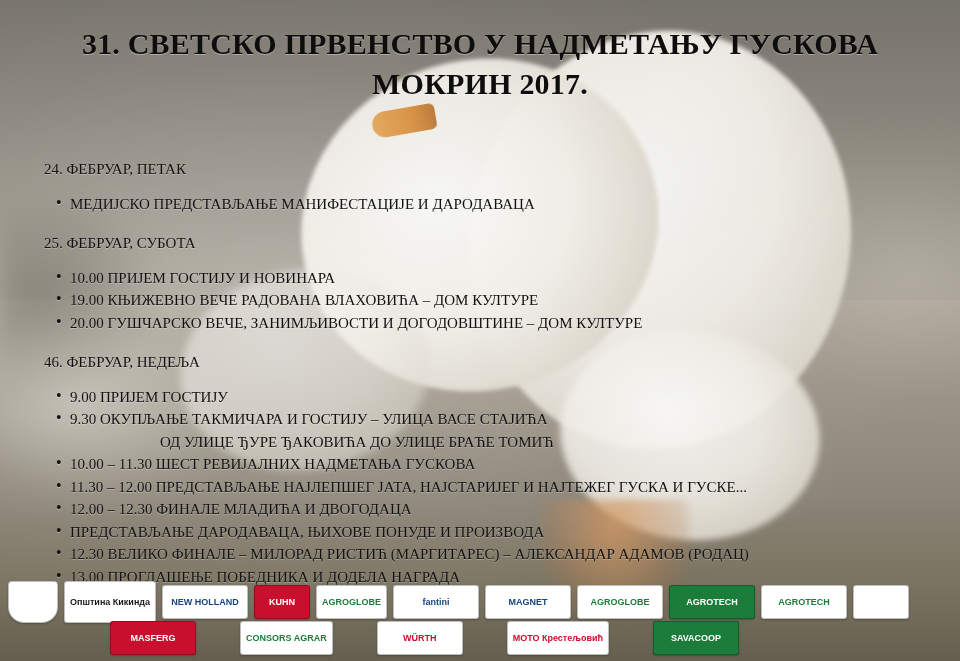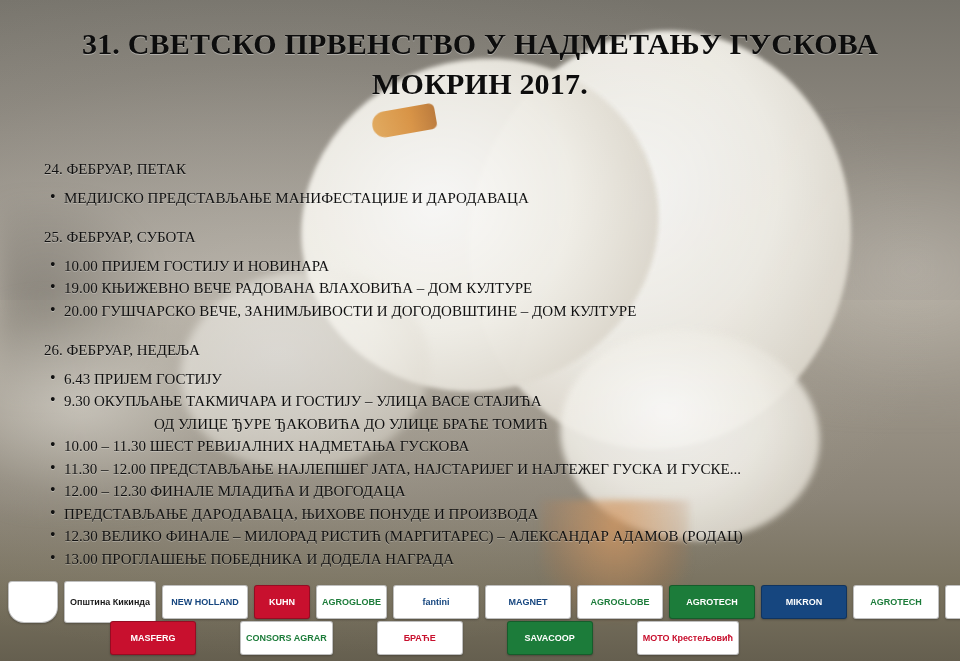--- a/index.html
+++ b/index.html
@@ -102,21 +102,21 @@
     color: #111111;
     font-family: "Liberation Serif", serif;
     font-weight: normal;
     font-size: 15px;
     line-height: 22.5px;
     text-shadow: 0 1px 0 rgba(255,255,255,0.30);
   }
   .day { margin-bottom: 0px; }
   .day + .day { margin-top: 17px; }
   .day-head { padding-left: 2px; }
-  .items { list-style: none; margin: 6px; padding: 0; }
+  .items { list-style: none; margin: 12px; padding: 0; }
   .items li {
     position: relative;
     padding-left: 16px;
   }
   .items li.bulleted::before {
     content: "•";
     position: absolute;
     left: 2px;
     top: -1px;
     font-size: 16px;
@@ -207,23 +207,23 @@
     <div class="day">
       <div class="day-head">25. ФЕБРУАР, СУБОТА</div>
       <ul class="items">
         <li class="bulleted">10.00 ПРИЈЕМ ГОСТИЈУ И НОВИНАРА</li>
         <li class="bulleted">19.00 КЊИЖЕВНО ВЕЧЕ РАДОВАНА ВЛАХОВИЋА – ДОМ КУЛТУРЕ</li>
         <li class="bulleted">20.00 ГУШЧАРСКО ВЕЧЕ, ЗАНИМЉИВОСТИ И ДОГОДОВШТИНЕ – ДОМ КУЛТУРЕ</li>
       </ul>
     </div>
 
     <div class="day">
-      <div class="day-head">26. ФЕБРУАР, НЕДЕЉА</div>
+      <div class="day-head">46. ФЕБРУАР, НЕДЕЉА</div>
       <ul class="items">
-        <li class="bulleted">6.43 ПРИЈЕМ ГОСТИЈУ</li>
+        <li class="bulleted">9.00 ПРИЈЕМ ГОСТИЈУ</li>
         <li class="bulleted">9.30 ОКУПЉАЊЕ ТАКМИЧАРА И ГОСТИЈУ – УЛИЦА ВАСЕ СТАЈИЋА</li>
         <li class="cont">ОД УЛИЦЕ ЂУРЕ ЂАКОВИЋА ДО УЛИЦЕ БРАЋЕ ТОМИЋ</li>
         <li class="bulleted">10.00 – 11.30 ШЕСТ РЕВИЈАЛНИХ НАДМЕТАЊА ГУСКОВА</li>
         <li class="bulleted">11.30 – 12.00 ПРЕДСТАВЉАЊЕ НАЈЛЕПШЕГ ЈАТА, НАЈСТАРИЈЕГ И НАЈТЕЖЕГ ГУСКА И ГУСКЕ...</li>
         <li class="bulleted">12.00 – 12.30 ФИНАЛЕ МЛАДИЋА И ДВОГОДАЦА</li>
         <li class="bulleted">ПРЕДСТАВЉАЊЕ ДАРОДАВАЦА, ЊИХОВЕ ПОНУДЕ И ПРОИЗВОДА</li>
         <li class="bulleted">12.30 ВЕЛИКО ФИНАЛЕ – МИЛОРАД РИСТИЋ (МАРГИТАРЕС) – АЛЕКСАНДАР АДАМОВ (РОДАЦ)</li>
         <li class="bulleted">13.00 ПРОГЛАШЕЊЕ ПОБЕДНИКА И ДОДЕЛА НАГРАДА</li>
       </ul>
     </div>
@@ -249,41 +249,38 @@
       </div>
       <div class="logo blue wide">
         <span>MAGNET</span>
       </div>
       <div class="logo green wide">
         <span>AGROGLOBE</span>
       </div>
       <div class="logo greenbg wide">
         <span>AGROTECH</span>
       </div>
-      <div class="logo navy wide">
-        <span>MIKRON</span>
-      </div>
       <div class="logo green wide">
         <span>AGROTECH</span>
       </div>
       <div class="logo dark"></div>
 
     </div>
 
     <div class="sponsor-row row2">
       <div class="logo redbg wide">
         <span>MASFERG</span>
       </div>
       <div class="logo green wide">
         <span>CONSORS AGRAR</span>
       </div>
       <div class="logo red wide">
-        <span>БРАЋЕ</span>
+        <span>WÜRTH</span>
+      </div>
+      <div class="logo red wide">
+        <span>МОТО Крестељовић</span>
       </div>
       <div class="logo greenbg wide">
         <span>SAVACOOP</span>
       </div>
-      <div class="logo red wide">
-        <span>МОТО Крестељовић</span>
-      </div>
     </div>
   </div>
 </div>
 
 </body></html>

